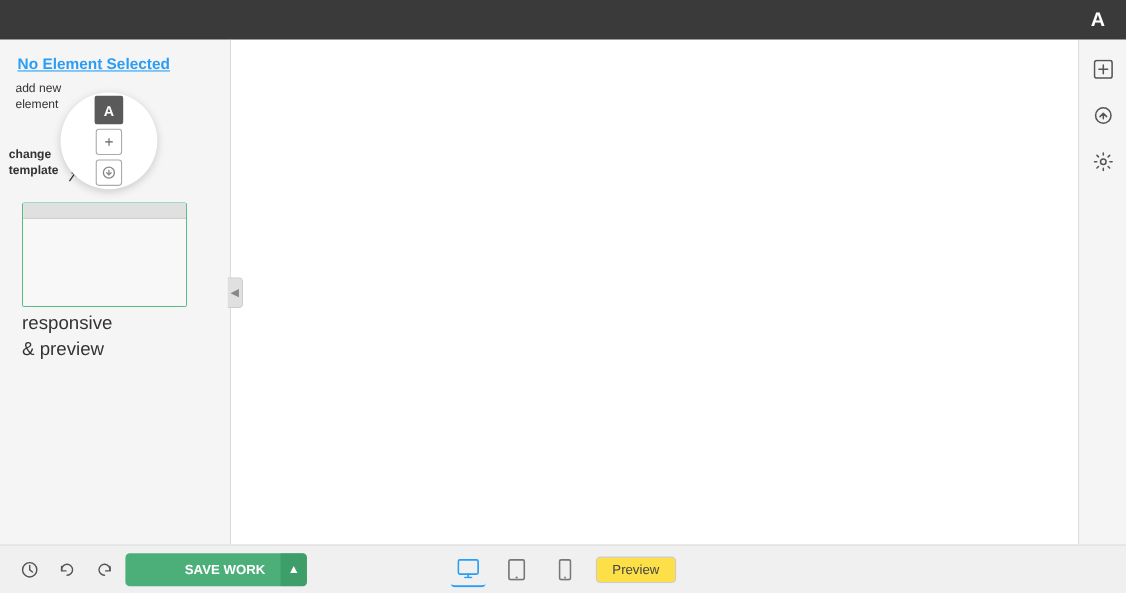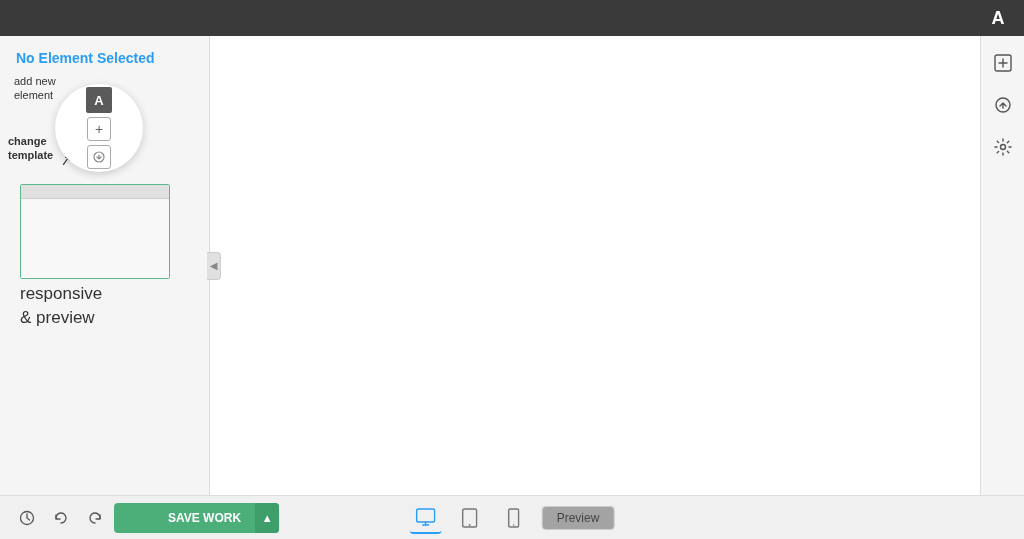--- a/index.html
+++ b/index.html
@@ -49,20 +49,21 @@
       flex-direction: column;
       flex-shrink: 0;
       position: relative;
       border-right: 1px solid #ddd;
     }
     .sidebar-title {
       color: #2a9df4;
       font-size: 14px;
       font-weight: bold;
       padding: 14px 16px 8px 16px;
+      text-decoration: underline;
     }
     .sidebar-description {
       color: #888;
       font-size: 11px;
       padding: 8px 16px 12px 16px;
       line-height: 1.5;
     }
 
     
     .illustration {
@@ -325,21 +326,21 @@
     }
     .device-btn.active {
       color: #2a9df4;
       border-bottom: 2px solid #2a9df4;
     }
 
     .preview-btn {
       border: 1px solid #ccc;
       border-radius: 4px;
       padding: 4px 14px;
-      background: #a3a3a3;
+      background: #fde047;
       cursor: pointer;
       font-size: 12px;
       color: #444;
     }
 
     
     svg { display: block; }
   </style>
 </head>
 <body>

